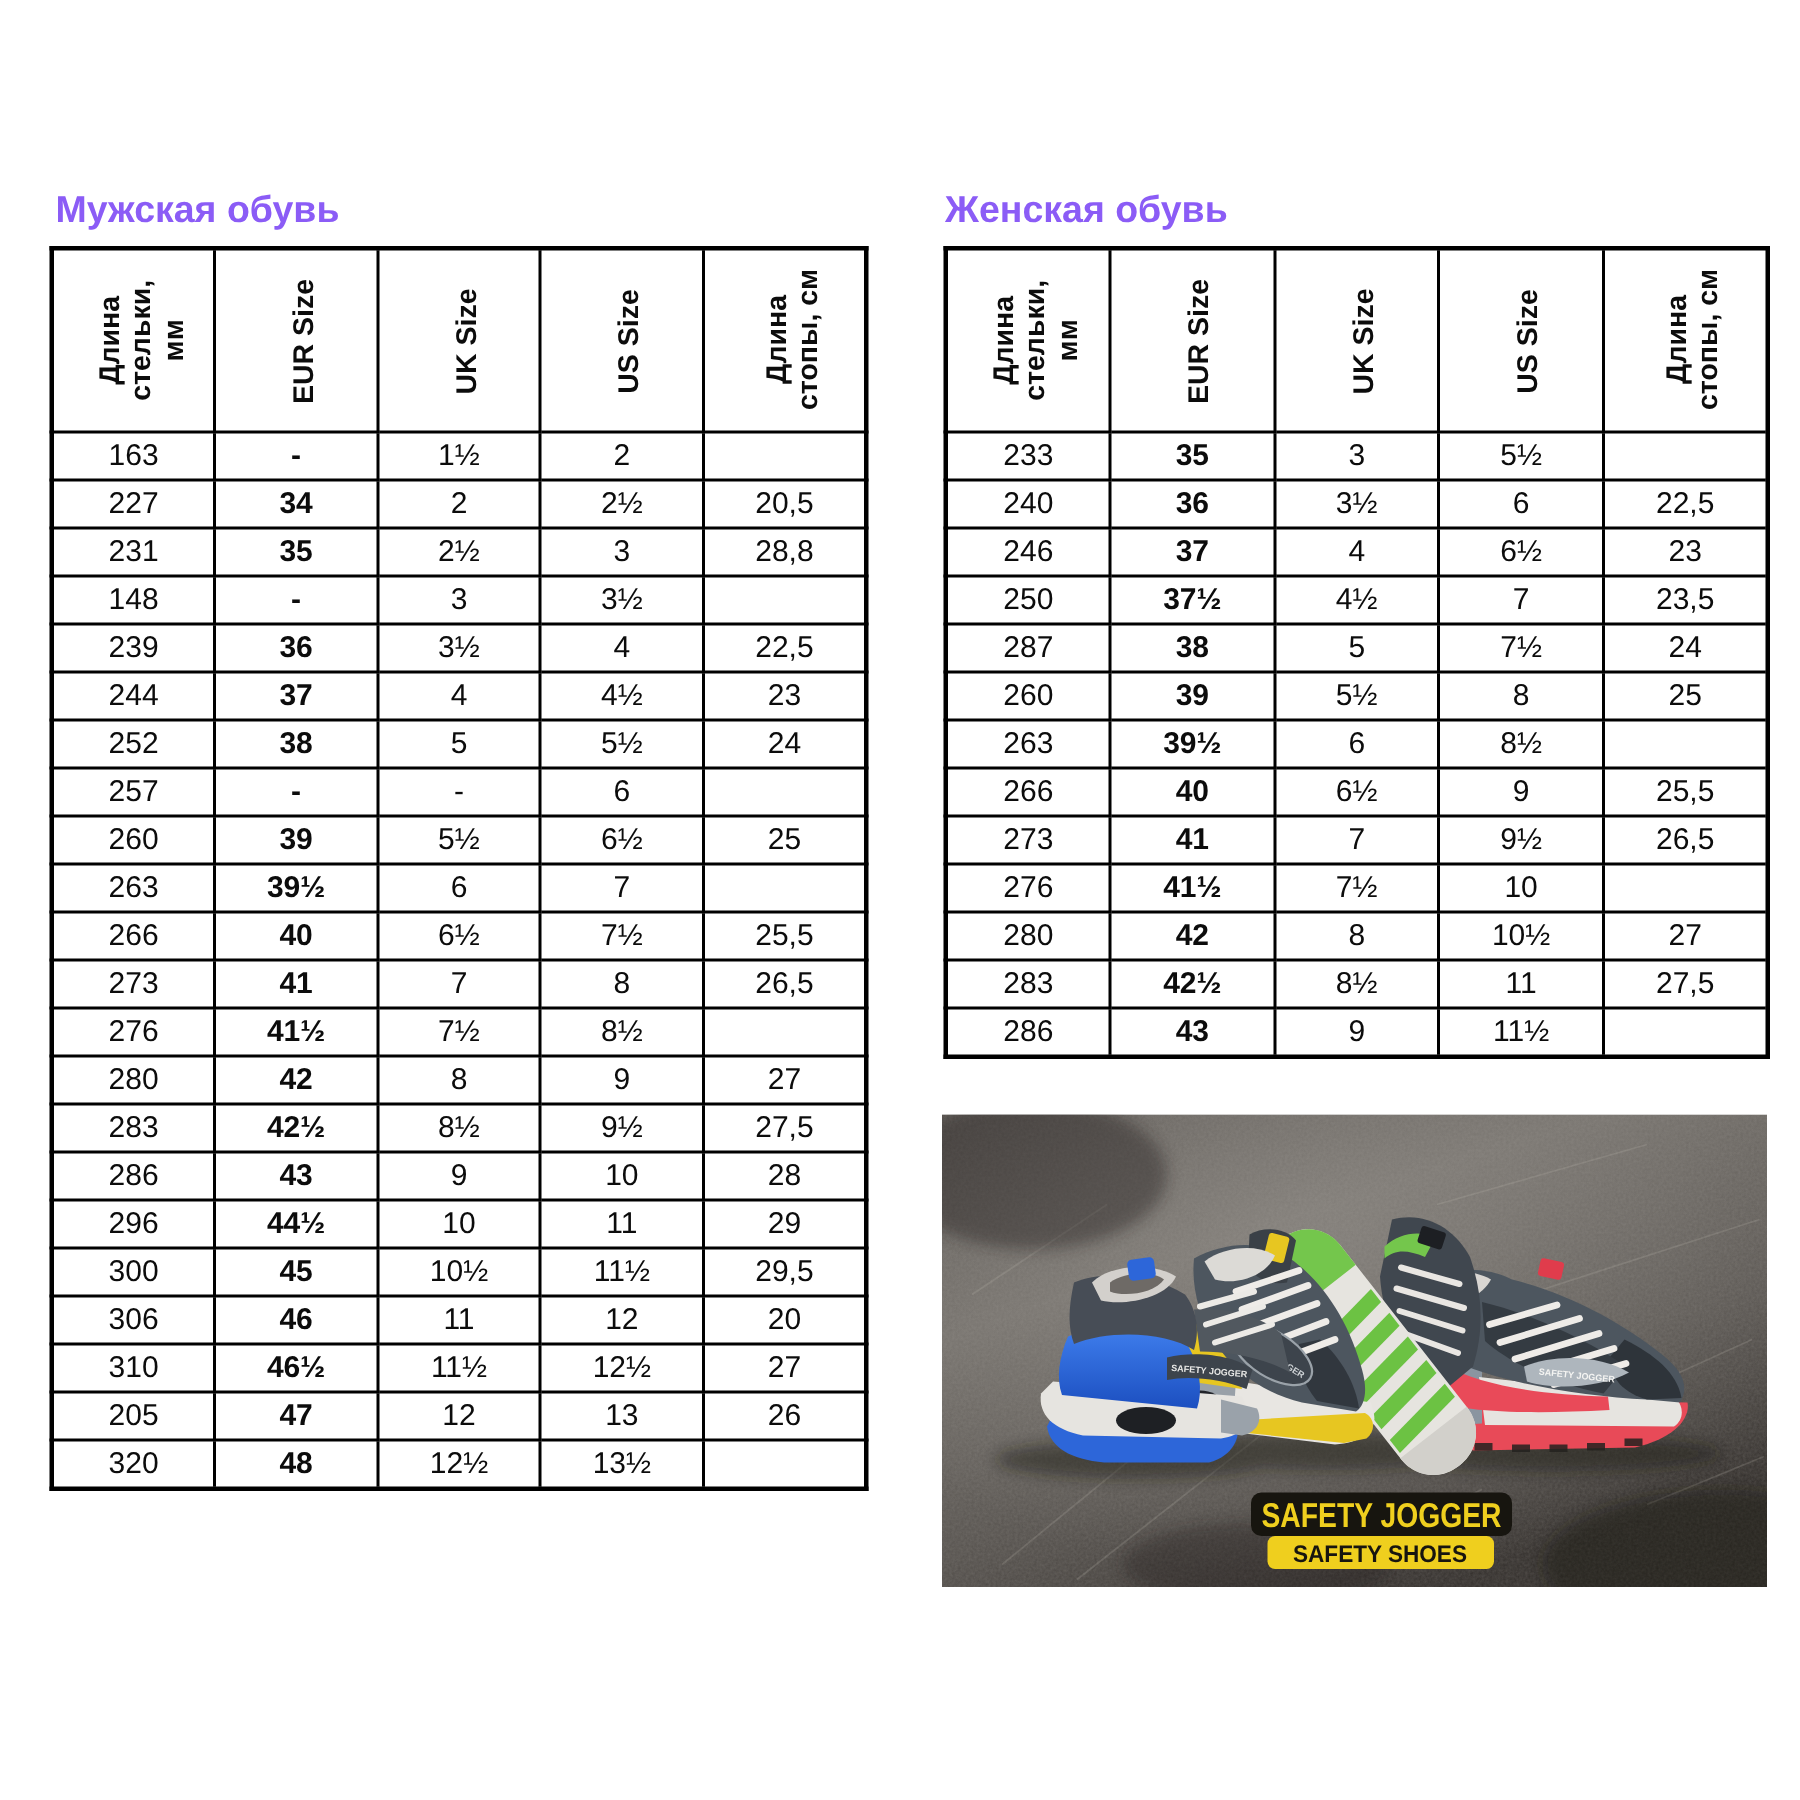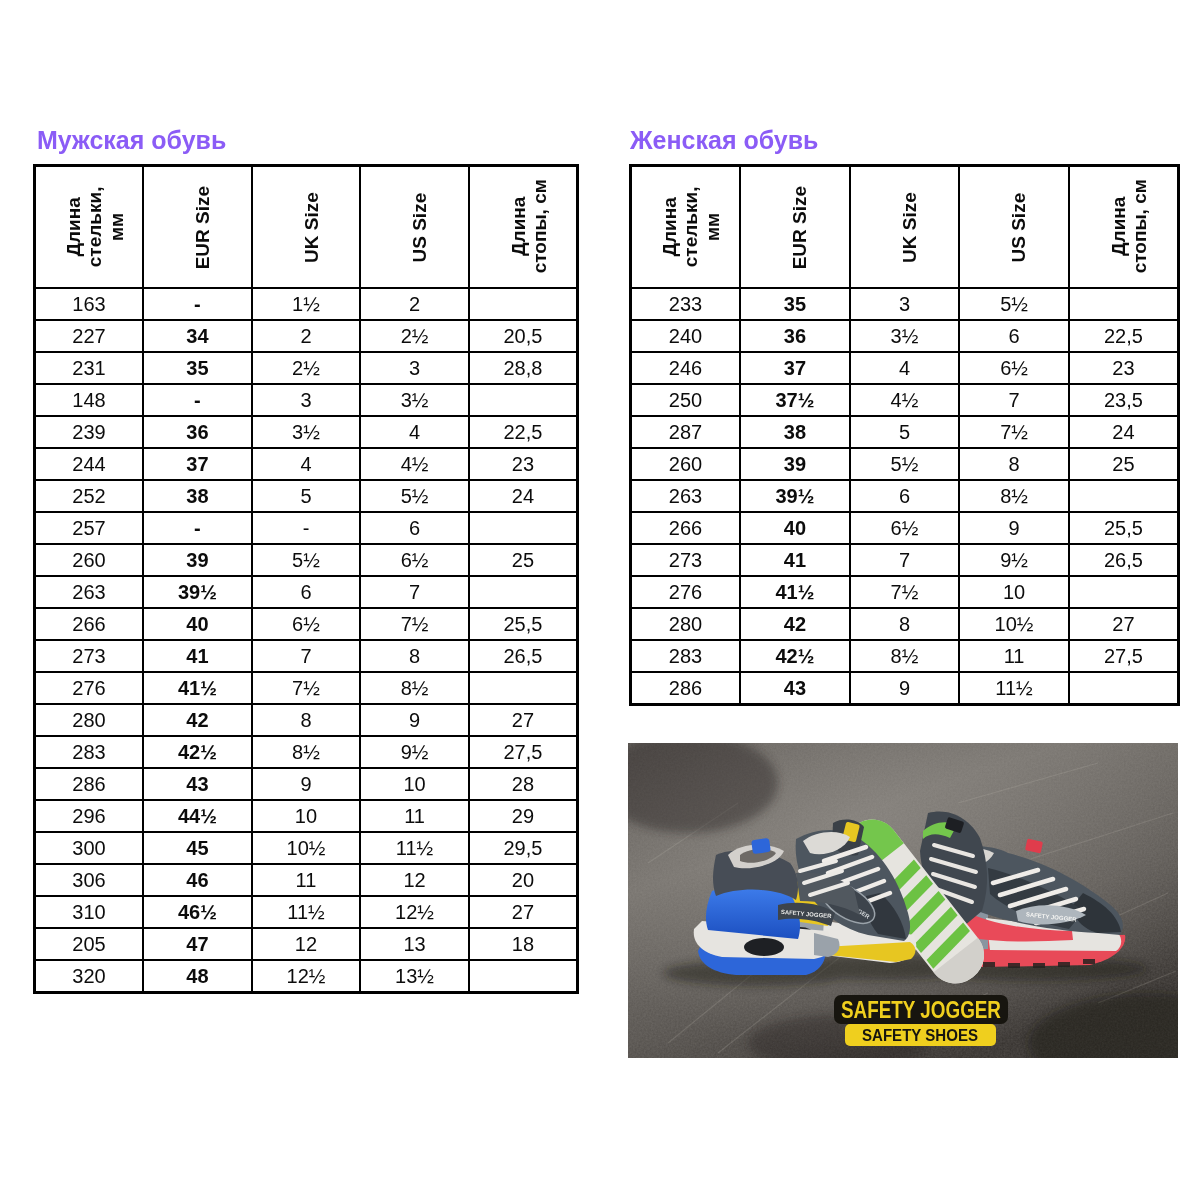--- a/index.html
+++ b/index.html
@@ -183,21 +183,21 @@
           <td class="eur">46½</td>
           <td>11½</td>
           <td>12½</td>
           <td>27</td>
         </tr>
         <tr>
           <td>205</td>
           <td class="eur">47</td>
           <td>12</td>
           <td>13</td>
-          <td>18</td>
+          <td>26</td>
         </tr>
         <tr>
           <td>320</td>
           <td class="eur">48</td>
           <td>12½</td>
           <td>13½</td>
           <td></td>
         </tr>
       </tbody>
   </table>

